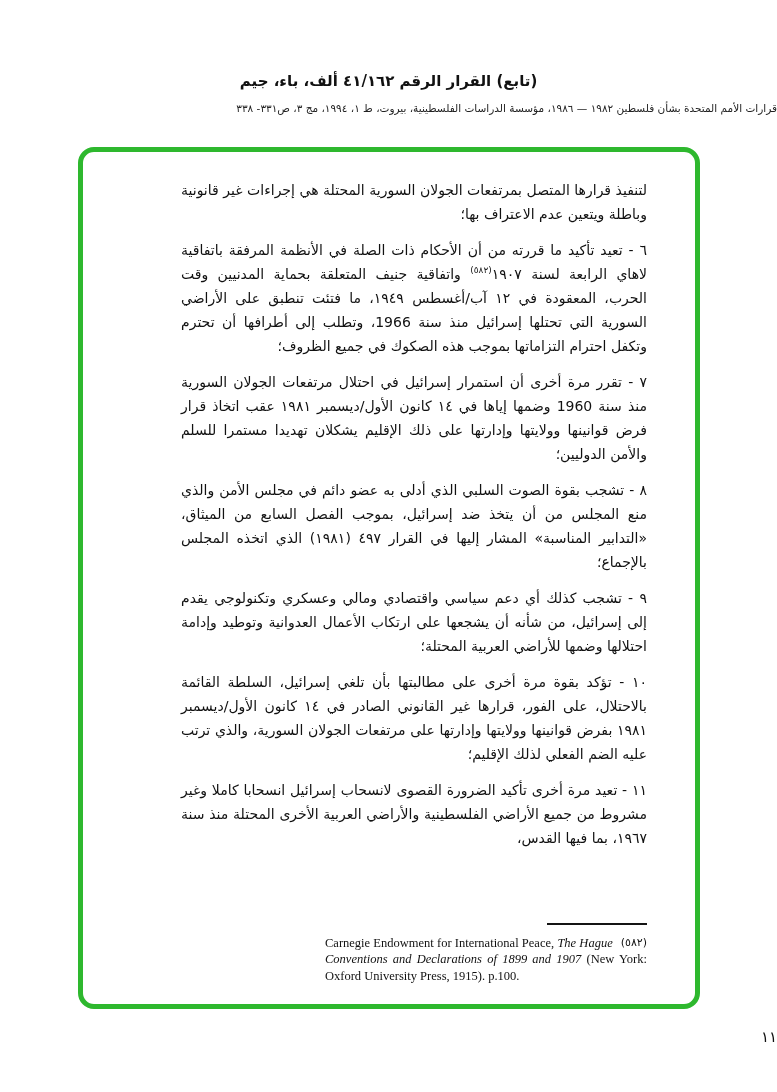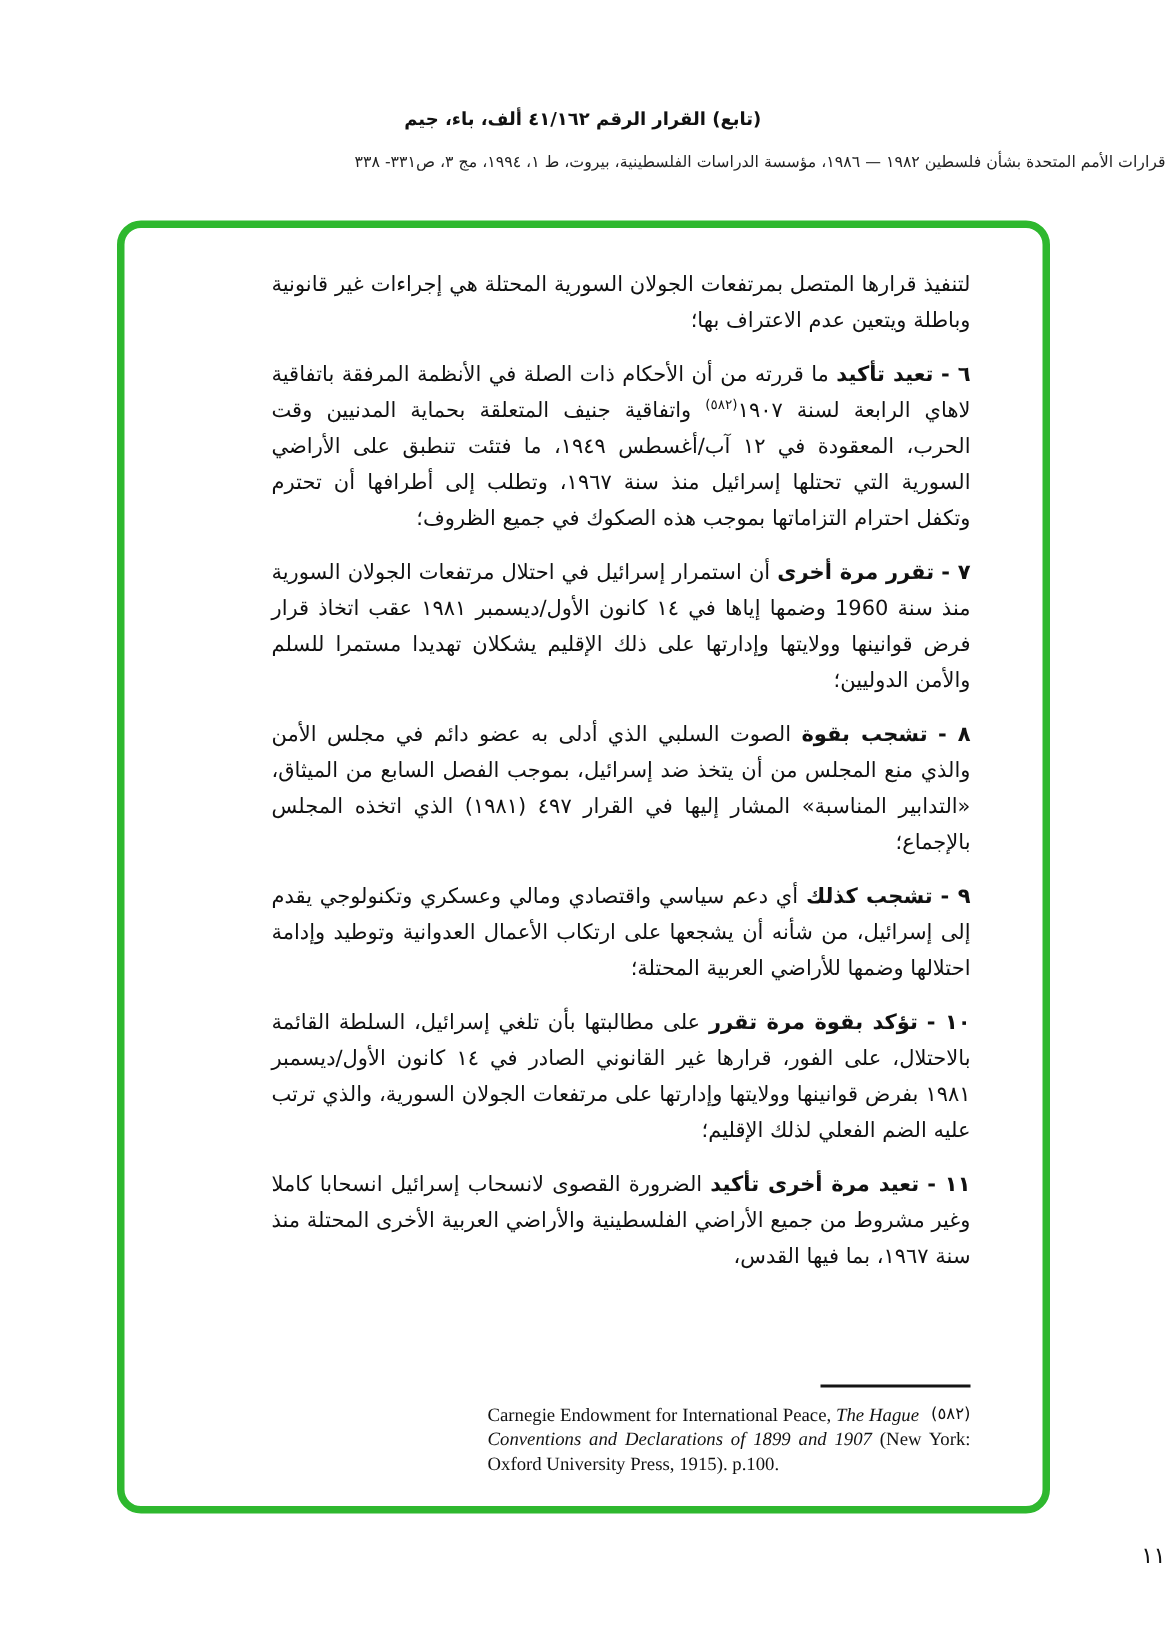--- a/index.html
+++ b/index.html
@@ -13,21 +13,21 @@
     color: #111;
   }
   .header-title {
     position: absolute;
     top: 72px;
     left: 0;
     width: 100%;
     text-align: center;
     direction: rtl;
     font-weight: bold;
-    font-size: 12px;
+    font-size: 15px;
     letter-spacing: 0.2px;
   }
   .header-citation {
     position: absolute;
     top: 102px;
     left: 0;
     width: 100%;
     direction: rtl;
     font-size: 10.5px;
     color: #222;
@@ -43,21 +43,21 @@
     box-sizing: border-box;
   }
   .content {
     direction: rtl;
     text-align: justify;
     padding: 26px 48px 0 98px;
     font-size: 14px;
     line-height: 24px;
   }
   .para { margin: 0 0 12px 0; }
-  .para b { font-weight: bold; }
+  .para b { font-weight: normal; }
   sup.ref { font-size: 9px; line-height: 0; }
   .footnote-area {
     position: absolute;
     right: 48px;
     bottom: 20px;
     width: 322px;
     direction: ltr;
   }
   .footnote-separator {
     width: 100px;
@@ -103,21 +103,21 @@
         <b></b>
         <b></b>
         <span>لتنفيذ قرارها المتصل بمرتفعات الجولان السورية المحتلة هي إجراءات غير قانونية وباطلة ويتعين عدم الاعتراف بها؛</span><sup class="ref"></sup>
         <span></span>
       </p>
 
       <p class="para">
         <b>٦ -</b>
         <b>تعيد تأكيد</b>
         <span>ما قررته من أن الأحكام ذات الصلة في الأنظمة المرفقة باتفاقية لاهاي الرابعة لسنة ١٩٠٧</span><sup class="ref">(٥٨٢)</sup>
-        <span>واتفاقية جنيف المتعلقة بحماية المدنيين وقت الحرب، المعقودة في ١٢ آب/أغسطس ١٩٤٩، ما فتئت تنطبق على الأراضي السورية التي تحتلها إسرائيل منذ سنة ١٩٦٧، وتطلب إلى أطرافها أن تحترم وتكفل احترام التزاماتها بموجب هذه الصكوك في جميع الظروف؛</span>
+        <span>واتفاقية جنيف المتعلقة بحماية المدنيين وقت الحرب، المعقودة في ١٢ آب/أغسطس ١٩٤٩، ما فتئت تنطبق على الأراضي السورية التي تحتلها إسرائيل منذ سنة 1966، وتطلب إلى أطرافها أن تحترم وتكفل احترام التزاماتها بموجب هذه الصكوك في جميع الظروف؛</span>
       </p>
 
       <p class="para">
         <b>٧ -</b>
         <b>تقرر مرة أخرى</b>
         <span>أن استمرار إسرائيل في احتلال مرتفعات الجولان السورية منذ سنة 1960 وضمها إياها في ١٤ كانون الأول/ديسمبر ١٩٨١ عقب اتخاذ قرار فرض قوانينها وولايتها وإدارتها على ذلك الإقليم يشكلان تهديدا مستمرا للسلم والأمن الدوليين؛</span><sup class="ref"></sup>
         <span></span>
       </p>
 
       <p class="para">
@@ -129,21 +129,21 @@
 
       <p class="para">
         <b>٩ -</b>
         <b>تشجب كذلك</b>
         <span>أي دعم سياسي واقتصادي ومالي وعسكري وتكنولوجي يقدم إلى إسرائيل، من شأنه أن يشجعها على ارتكاب الأعمال العدوانية وتوطيد وإدامة احتلالها وضمها للأراضي العربية المحتلة؛</span><sup class="ref"></sup>
         <span></span>
       </p>
 
       <p class="para">
         <b>١٠ -</b>
-        <b>تؤكد بقوة مرة تقرر</b>
+        <b>تؤكد بقوة مرة أخرى</b>
         <span>على مطالبتها بأن تلغي إسرائيل، السلطة القائمة بالاحتلال، على الفور، قرارها غير القانوني الصادر في ١٤ كانون الأول/ديسمبر ١٩٨١ بفرض قوانينها وولايتها وإدارتها على مرتفعات الجولان السورية، والذي ترتب عليه الضم الفعلي لذلك الإقليم؛</span><sup class="ref"></sup>
         <span></span>
       </p>
 
       <p class="para">
         <b>١١ -</b>
         <b>تعيد مرة أخرى تأكيد</b>
         <span>الضرورة القصوى لانسحاب إسرائيل انسحابا كاملا وغير مشروط من جميع الأراضي الفلسطينية والأراضي العربية الأخرى المحتلة منذ سنة ١٩٦٧، بما فيها القدس،</span><sup class="ref"></sup>
         <span></span>
       </p>

